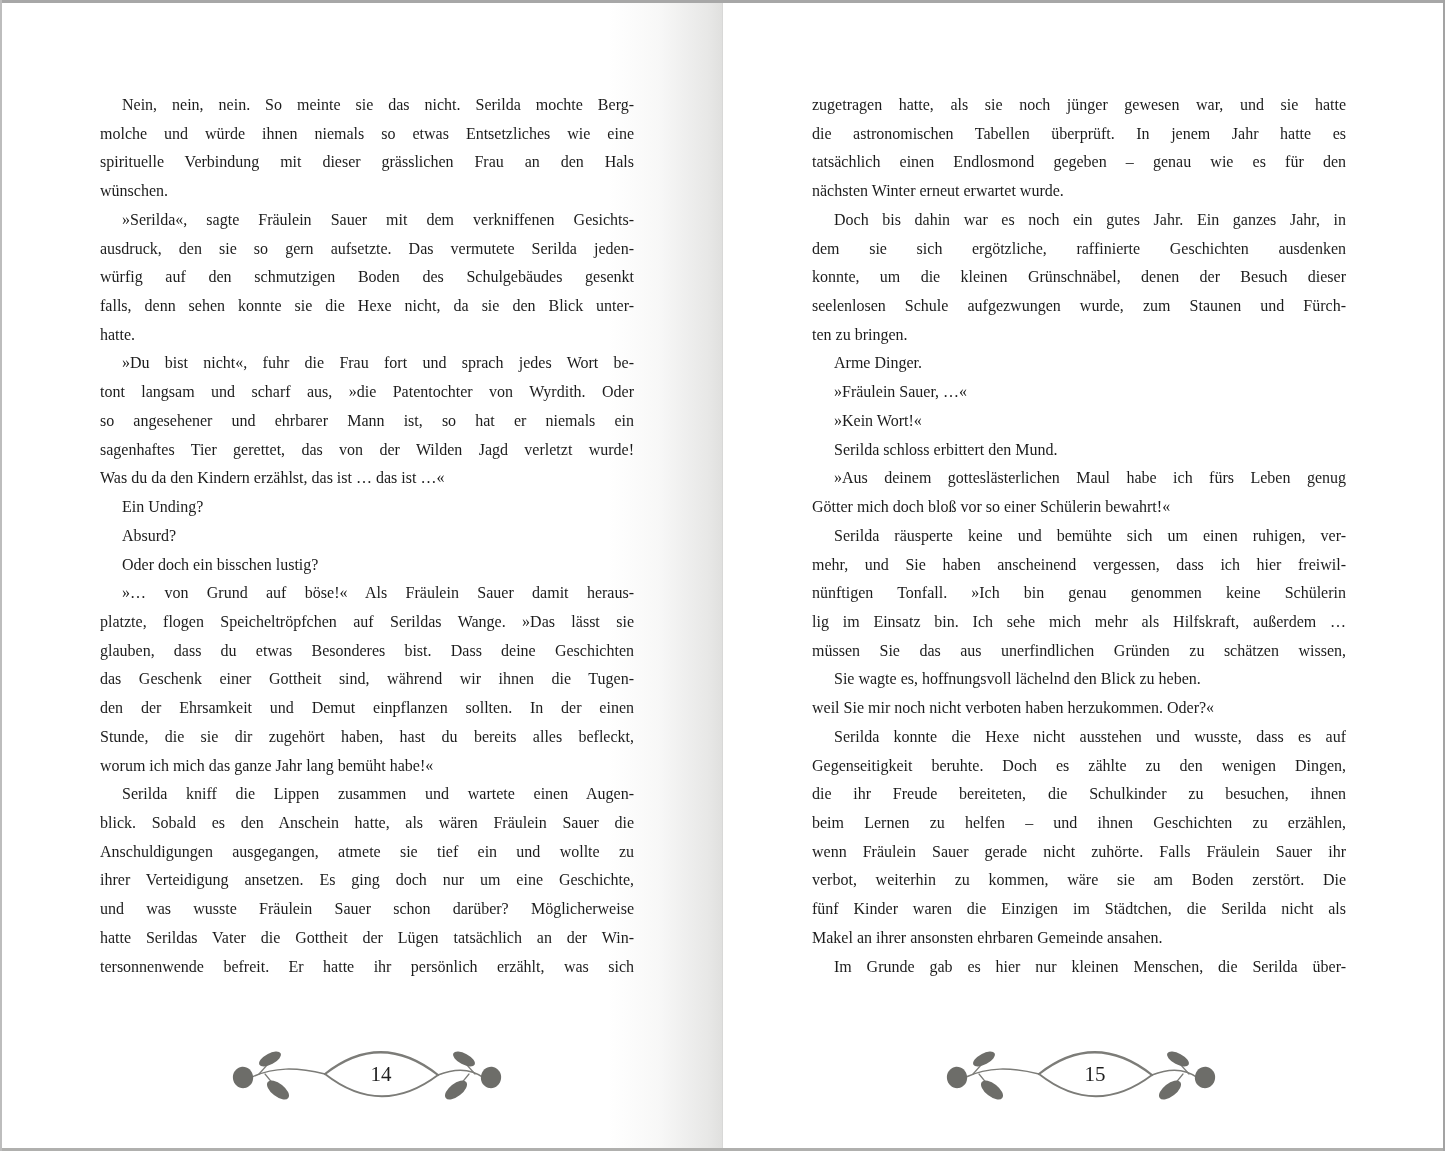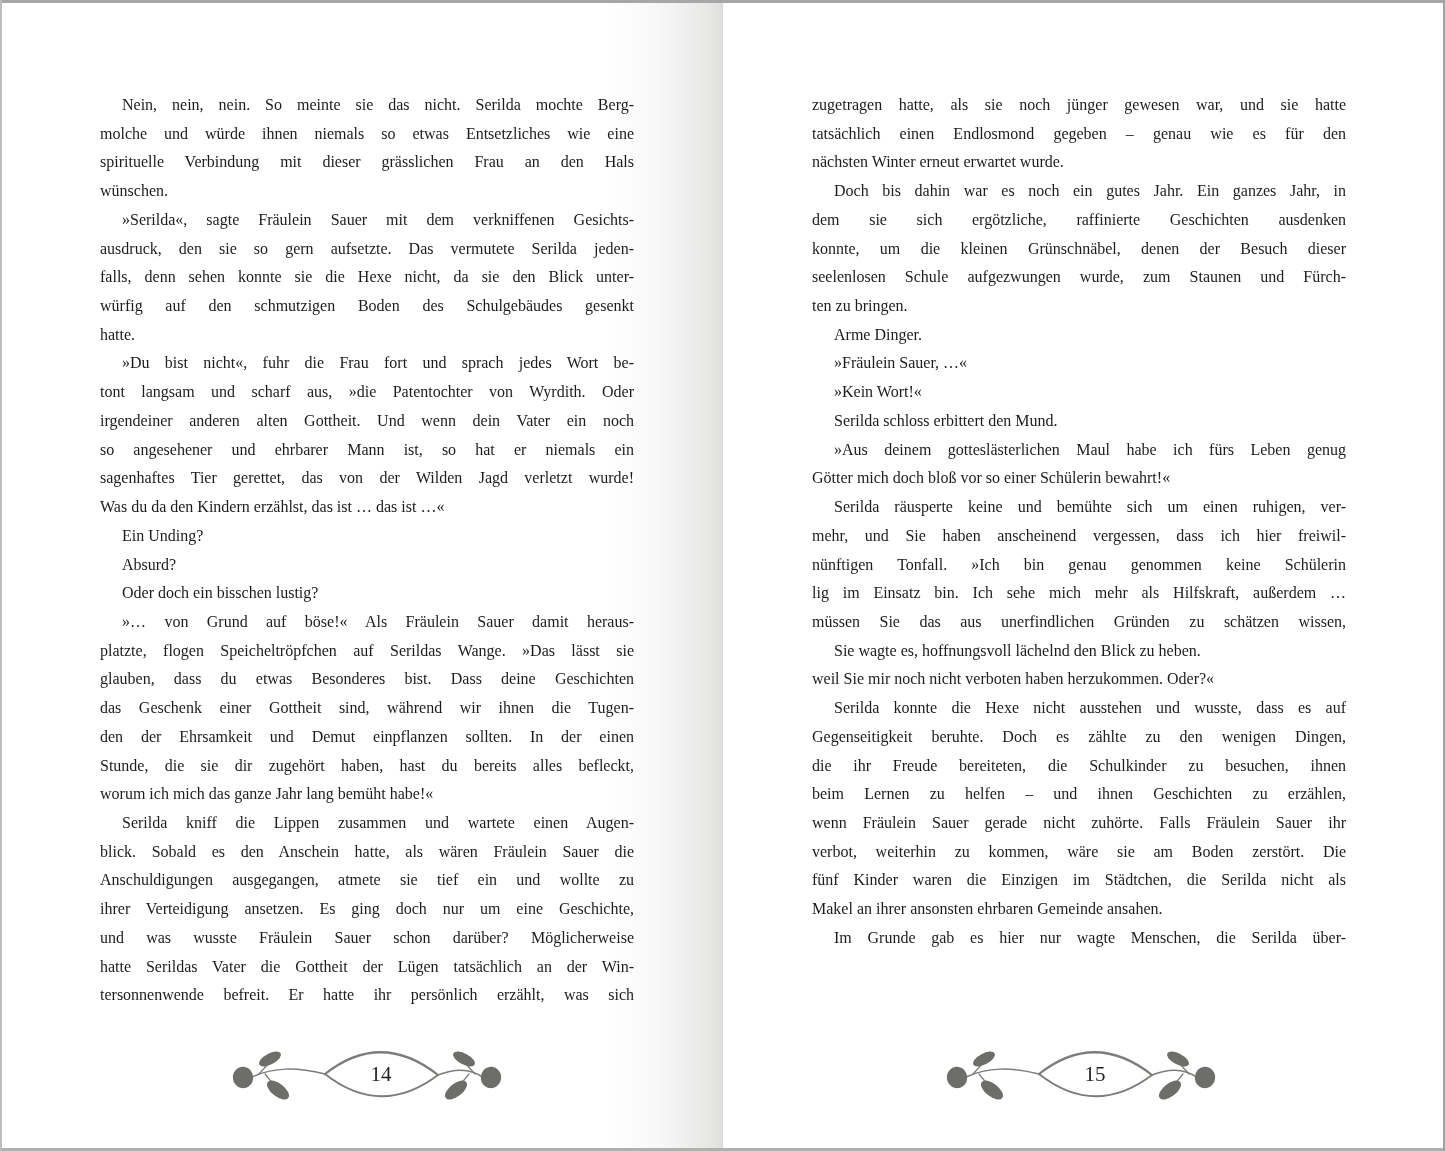--- a/index.html
+++ b/index.html
@@ -71,26 +71,25 @@
 <div class="spine-edge"></div>
 
 <div class="page page-left">
   <div class="text-block">
       <div class="line just ind"><span>Nein, nein, nein. So meinte sie das nicht. Serilda mochte Berg-</span></div>
       <div class="line just"><span>molche und würde ihnen niemals so etwas Entsetzliches wie eine</span></div>
       <div class="line just"><span>spirituelle Verbindung mit dieser grässlichen Frau an den Hals</span></div>
       <div class="line"><span>wünschen.</span></div>
       <div class="line just ind"><span>»Serilda«, sagte Fräulein Sauer mit dem verkniffenen Gesichts-</span></div>
       <div class="line just"><span>ausdruck, den sie so gern aufsetzte. Das vermutete Serilda jeden-</span></div>
+      <div class="line just"><span>würfig auf den schmutzigen Boden des Schulgebäudes gesenkt</span></div>
       <div class="line just"><span>falls, denn sehen konnte sie die Hexe nicht, da sie den Blick unter-</span></div>
-      <div class="line just"><span>würfig auf den schmutzigen Boden des Schulgebäudes gesenkt</span></div>
       <div class="line"><span>hatte.</span></div>
       <div class="line just ind"><span>»Du bist nicht«, fuhr die Frau fort und sprach jedes Wort be-</span></div>
       <div class="line just"><span>tont langsam und scharf aus, »die Patentochter von Wyrdith. Oder</span></div>
-      <div class="line just"><span class="em">irgendeiner</span><span> anderen alten Gottheit. Und wenn dein Vater ein noch</span></div>
       <div class="line just"><span>so angesehener und ehrbarer Mann ist, so hat er niemals ein</span></div>
       <div class="line just"><span>sagenhaftes Tier gerettet, das von der Wilden Jagd verletzt wurde!</span></div>
       <div class="line"><span>Was du da den Kindern erzählst, das ist … das ist …«</span></div>
       <div class="line ind"><span class="em">Ein Unding?</span></div>
       <div class="line ind"><span class="em">Absurd?</span></div>
       <div class="line ind"><span class="em">Oder doch ein bisschen lustig?</span></div>
       <div class="line just ind"><span>»… von Grund auf böse!« Als Fräulein Sauer damit heraus-</span></div>
       <div class="line just"><span>platzte, flogen Speicheltröpfchen auf Serildas Wange. »Das lässt sie</span></div>
       <div class="line just"><span>glauben, dass du etwas Besonderes bist. Dass deine Geschichten</span></div>
       <div class="line just"><span>das Geschenk einer Gottheit sind, während wir ihnen die Tugen-</span></div>
@@ -124,20 +123,21 @@
       <ellipse cx="232" cy="15" rx="12" ry="5.5" transform="rotate(28 232 15)"></ellipse>
       <ellipse cx="224" cy="46" rx="13" ry="6.5" transform="rotate(-38 224 46)"></ellipse>
     </g>
     <text x="149" y="37" text-anchor="middle">14</text>
   </svg>
 </div>
 
 <div class="page page-right">
   <div class="text-block">
       <div class="line just"><span>zugetragen hatte, als sie noch jünger gewesen war, und sie hatte</span></div>
+      <div class="line just"><span>die astronomischen Tabellen überprüft. In jenem Jahr hatte es</span></div>
       <div class="line just"><span class="em">tatsächlich</span><span> einen Endlosmond gegeben – genau wie es für den</span></div>
       <div class="line"><span>nächsten Winter erneut erwartet wurde.</span></div>
       <div class="line just ind"><span>Doch bis dahin war es noch ein gutes Jahr. Ein ganzes Jahr, in</span></div>
       <div class="line just"><span>dem sie sich ergötzliche, raffinierte Geschichten ausdenken</span></div>
       <div class="line just"><span>konnte, um die kleinen Grünschnäbel, denen der Besuch dieser</span></div>
       <div class="line just"><span>seelenlosen Schule aufgezwungen wurde, zum Staunen und Fürch-</span></div>
       <div class="line"><span>ten zu bringen.</span></div>
       <div class="line ind"><span>Arme Dinger.</span></div>
       <div class="line ind"><span>»Fräulein Sauer, …«</span></div>
       <div class="line ind"><span>»Kein Wort!«</span></div>
@@ -152,21 +152,21 @@
       <div class="line ind"><span>Sie wagte es, hoffnungsvoll lächelnd den Blick zu heben.</span></div>
       <div class="line"><span>weil Sie mir noch nicht verboten haben herzukommen. Oder?«</span></div>
       <div class="line just ind"><span>Serilda konnte die Hexe nicht ausstehen und wusste, dass es auf</span></div>
       <div class="line just"><span>Gegenseitigkeit beruhte. Doch es zählte zu den wenigen Dingen,</span></div>
       <div class="line just"><span>die ihr Freude bereiteten, die Schulkinder zu besuchen, ihnen</span></div>
       <div class="line just"><span>beim Lernen zu helfen – und ihnen Geschichten zu erzählen,</span></div>
       <div class="line just"><span>wenn Fräulein Sauer gerade nicht zuhörte. Falls Fräulein Sauer ihr</span></div>
       <div class="line just"><span>verbot, weiterhin zu kommen, wäre sie am Boden zerstört. Die</span></div>
       <div class="line just"><span>fünf Kinder waren die Einzigen im Städtchen, die Serilda nicht als</span></div>
       <div class="line"><span>Makel an ihrer ansonsten ehrbaren Gemeinde ansahen.</span></div>
-      <div class="line just ind"><span>Im Grunde gab es hier nur wagte Menschen, die Serilda über-</span></div>
+      <div class="line just ind"><span>Im Grunde gab es hier nur kleinen Menschen, die Serilda über-</span></div>
     </div>
   <svg class="ornament" width="270" height="64" viewBox="0 0 270 64">
     <g stroke="#7c7c78" fill="none" stroke-linecap="round">
       <path d="M20,33 C42,23 64,23 93,30" stroke-width="1.5"></path>
       <path d="M93,30 Q149,-14 206,31" stroke-width="2.2"></path>
       <path d="M93,30 Q149,74 206,31" stroke-width="1.8"></path>
       <path d="M206,31 C226,23 240,25 252,34" stroke-width="1.5"></path>
       <path d="M27,30 L36,20" stroke-width="1.2"></path>
       <path d="M33,30 L42,41" stroke-width="1.2"></path>
       <path d="M243,30 L234,20" stroke-width="1.2"></path>

